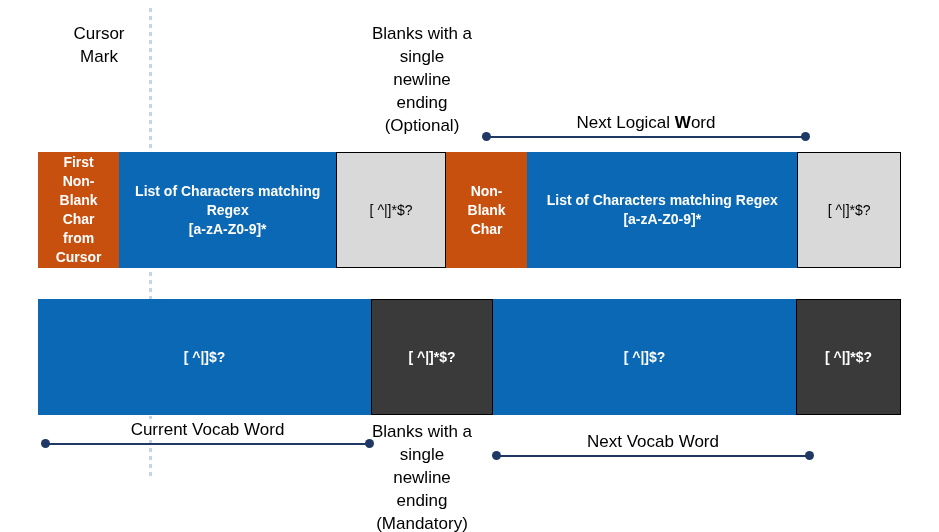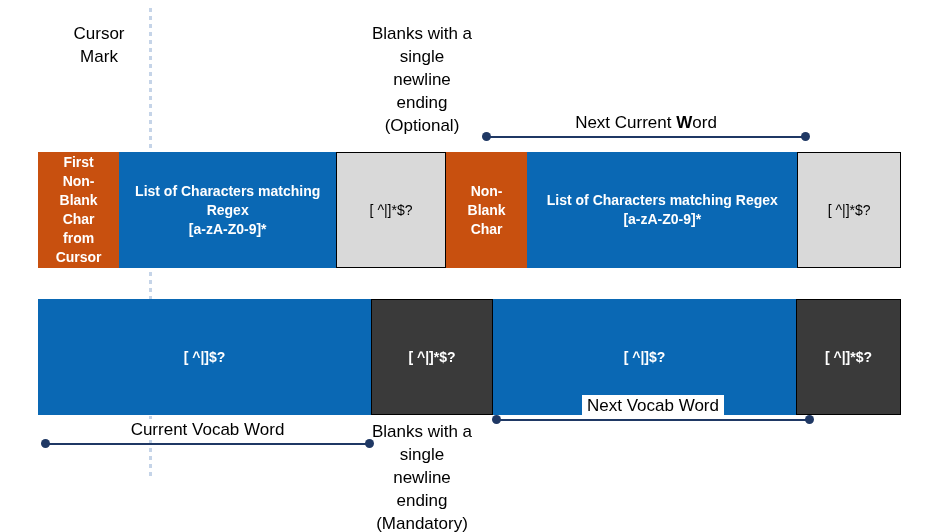--- a/index.html
+++ b/index.html
@@ -91,21 +91,21 @@
     white-space: nowrap;
     background: #ffffff;
     padding: 0 5px;
     color: #000000;
   }
   .span .label b { font-weight: 700; }
 
   .span-current-logical { left: 40px;  top: 117px; width: 332px; }
   .span-next-logical    { left: 485px; top: 117px; width: 322px; }
   .span-current-vocab   { left: 44px;  top: 424px; width: 327px; }
-  .span-next-vocab      { left: 495px; top: 400px; width: 316px; }
+  .span-next-vocab      { left: 495px; top: 436px; width: 316px; }
 
   
   .row {
     position: absolute;
     display: flex;
     height: 116px;
   }
   .row-logical { left: 38px; top: 152px; width: 863px; }
   .row-vocab   { left: 38px; top: 299px; width: 863px; }
 
@@ -179,21 +179,21 @@
 single
 newline
 ending
 (Optional)</div>
 
 
   <div class="span span-next-logical">
     <div class="rule"></div>
     <div class="dot left"></div>
     <div class="dot right"></div>
-    <div class="label"><span>Next Current </span><b>W</b><span>ord</span></div>
+    <div class="label"><span>Next Logical </span><b>W</b><span>ord</span></div>
   </div>
 
   <div class="row row-logical">
     <div class="block orange w-first-char">First
 Non-Blank
 Char
 from
 Cursor</div>
     <div class="block blue w-cur-chars">List of Characters matching Regex
 [a-zA-Z0-9]*</div>

